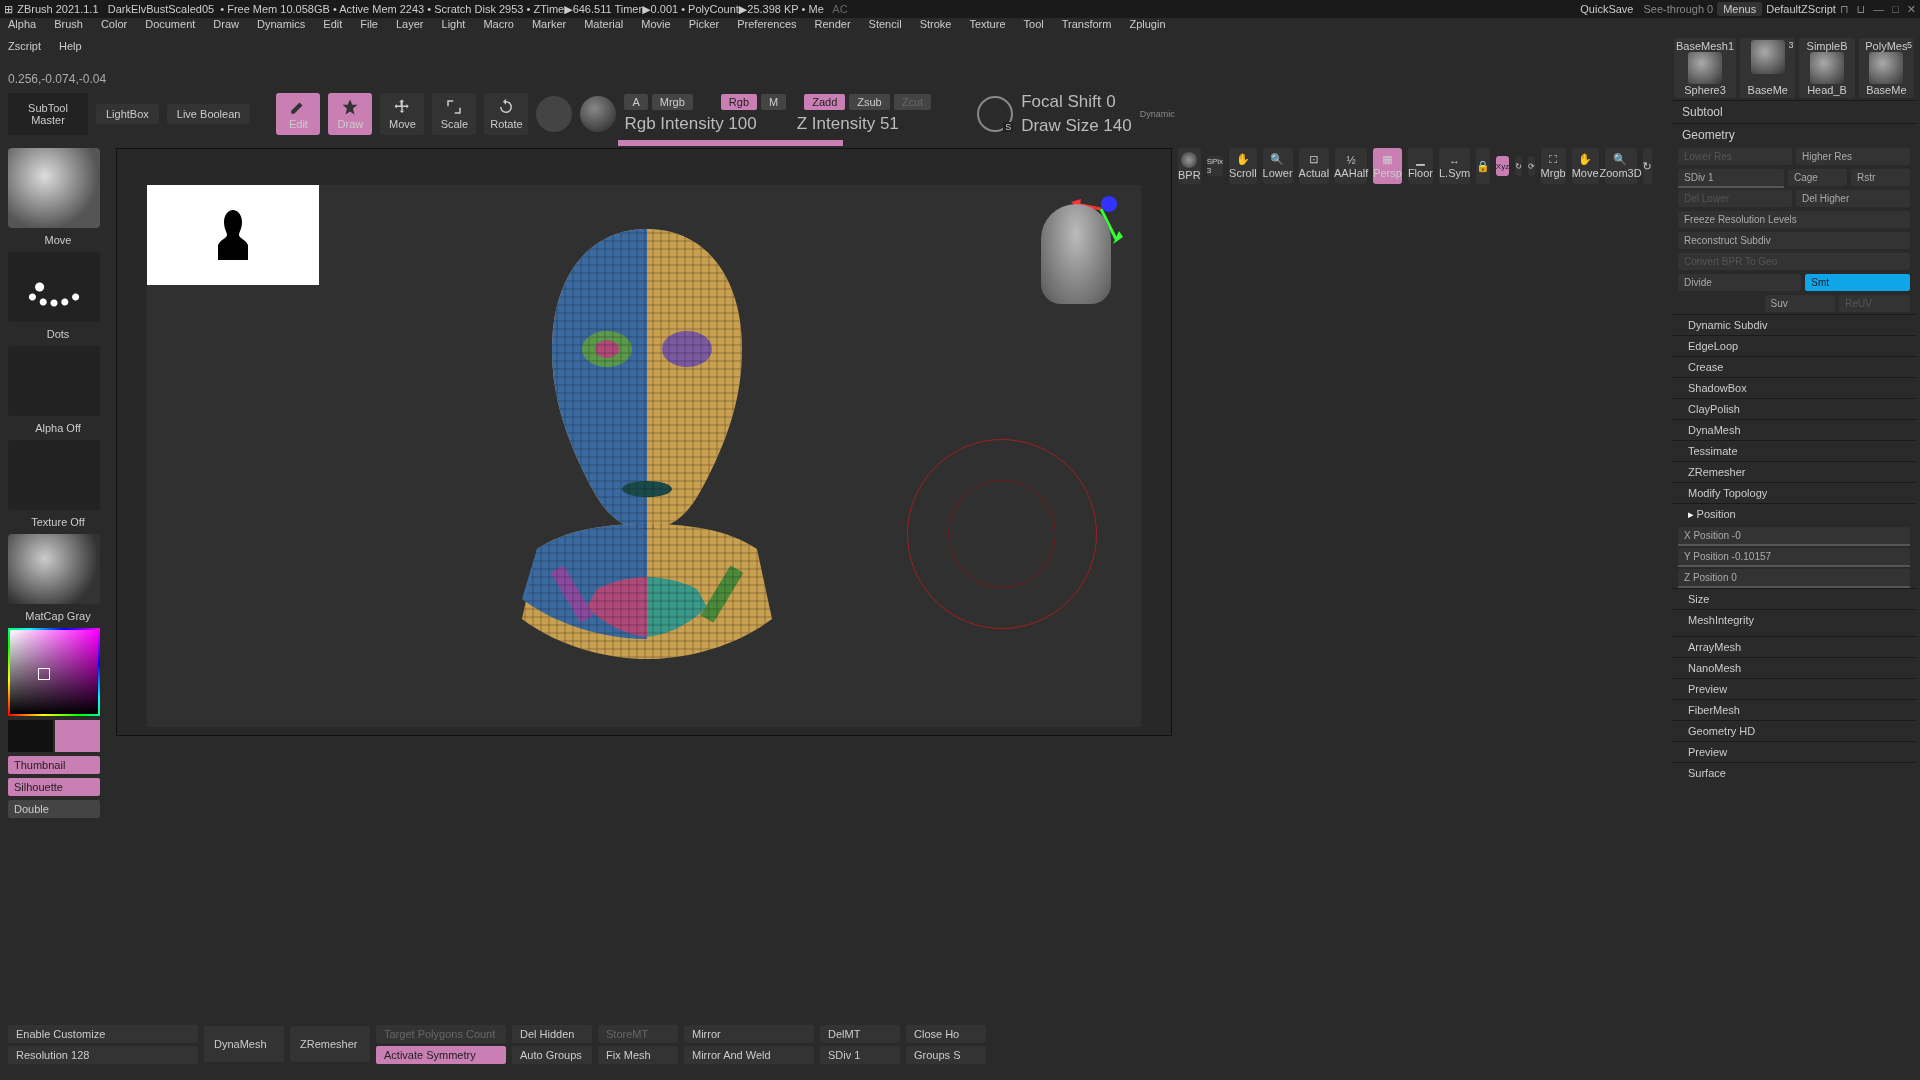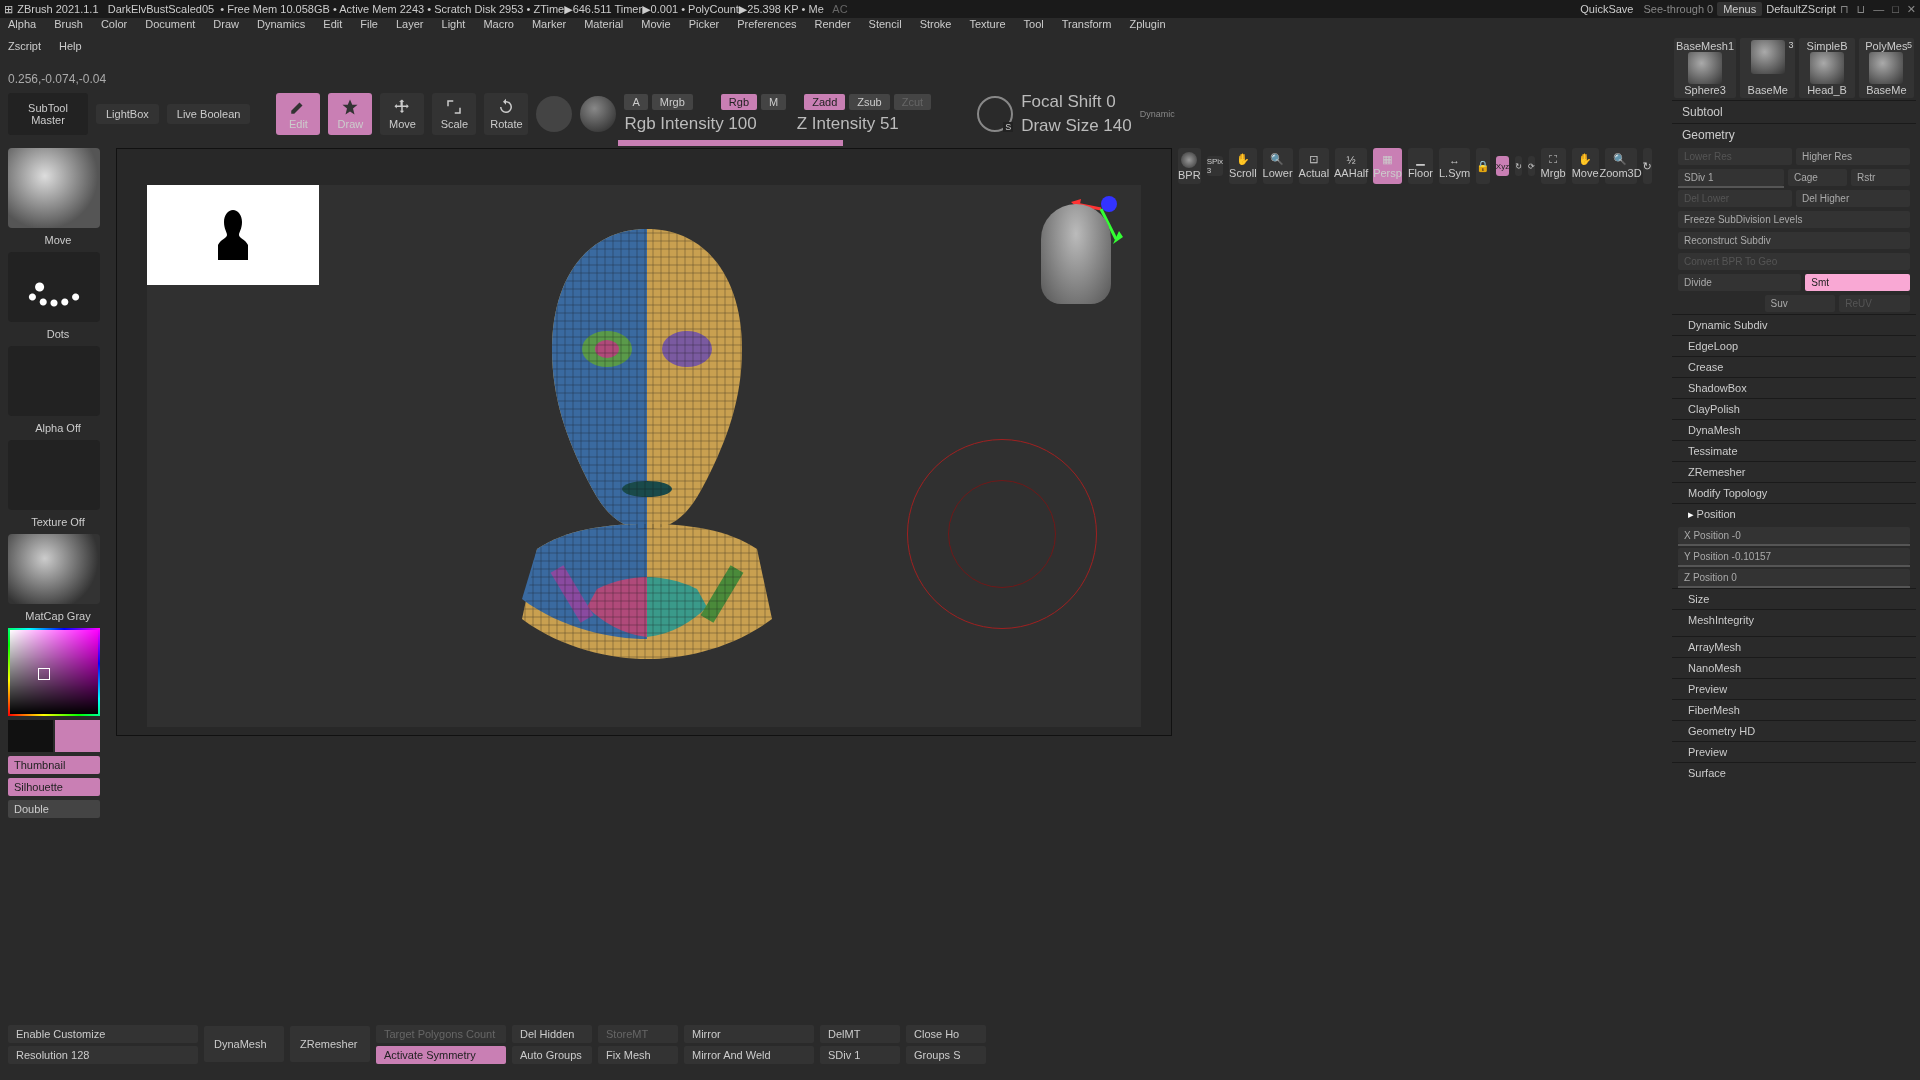--- a/index.html
+++ b/index.html
@@ -57,21 +57,21 @@
 .toolrow-r { height:64px; display:flex; gap:4px; padding:2px;margin-top:16px; }
 .tslot { flex:1; background:#333; border-radius:2px; display:flex; flex-direction:column; align-items:center; justify-content:space-between; font-size:8px; padding:2px; position:relative; }
 .tslot .thumb { width:34px; height:34px; background:radial-gradient(circle at 40% 35%, #aaa, #333); border-radius:3px; }
 .tslot .num { position:absolute; right:2px; top:2px; font-size:9px; }
 .plist { display:flex; flex-direction:column; }
 .phdr { padding:4px 10px; background:#2a2a2a; font-size:12px; color:#ccc; border-top:1px solid #1a1a1a; }
 .phdr.sub { padding-left:16px; font-size:11px; }
 .prow { display:flex; gap:4px; padding:2px 6px; }
 .pcell { flex:1; padding:3px 6px; background:#333; border-radius:2px; font-size:10px; color:#aaa; }
 .pcell.dis { color:#555; }
-.pcell.on { background:#f9a8d4; color:#222; }
+.pcell.on { background:#0ea5e9; color:#222; }
 .psld { position:relative; }
 .psld::after { content:""; position:absolute; left:0; right:0; bottom:-2px; height:2px; background:#555; }
 .bottombar { position:absolute; left:8px; right:258px; bottom:4px; height:64px; display:flex; gap:6px; align-items:center; }
 .bcol { display:flex; flex-direction:column; gap:3px; }
 .bbtn { padding:3px 8px; background:#333; border-radius:2px; font-size:11px; min-width:80px; }
 .bbtn.on { background:#c97fb4; color:#222; }
 .bbtn.dis { color:#666; }
 .bbtn.sm { min-width:130px; }
 </style>
 </head>
@@ -352,21 +352,21 @@
     <div class="prow">
         <div class="pcell psld" style="flex:2">SDiv 1</div>
         <div class="pcell">Cage</div>
         <div class="pcell">Rstr</div>
       </div>
     <div class="prow">
         <div class="pcell dis">Del Lower</div>
         <div class="pcell">Del Higher</div>
       </div>
     <div class="prow">
-        <div class="pcell" style="flex:2">Freeze SubDivision Levels</div>
+        <div class="pcell" style="flex:2">Freeze Resolution Levels</div>
       </div>
     <div class="prow">
         <div class="pcell">Reconstruct Subdiv</div>
       </div>
     <div class="prow">
         <div class="pcell dis">Convert BPR To Geo</div>
       </div>
     <div class="prow">
         <div class="pcell" style="flex:1.2">Divide</div>
         <div class="pcell on">Smt</div>

